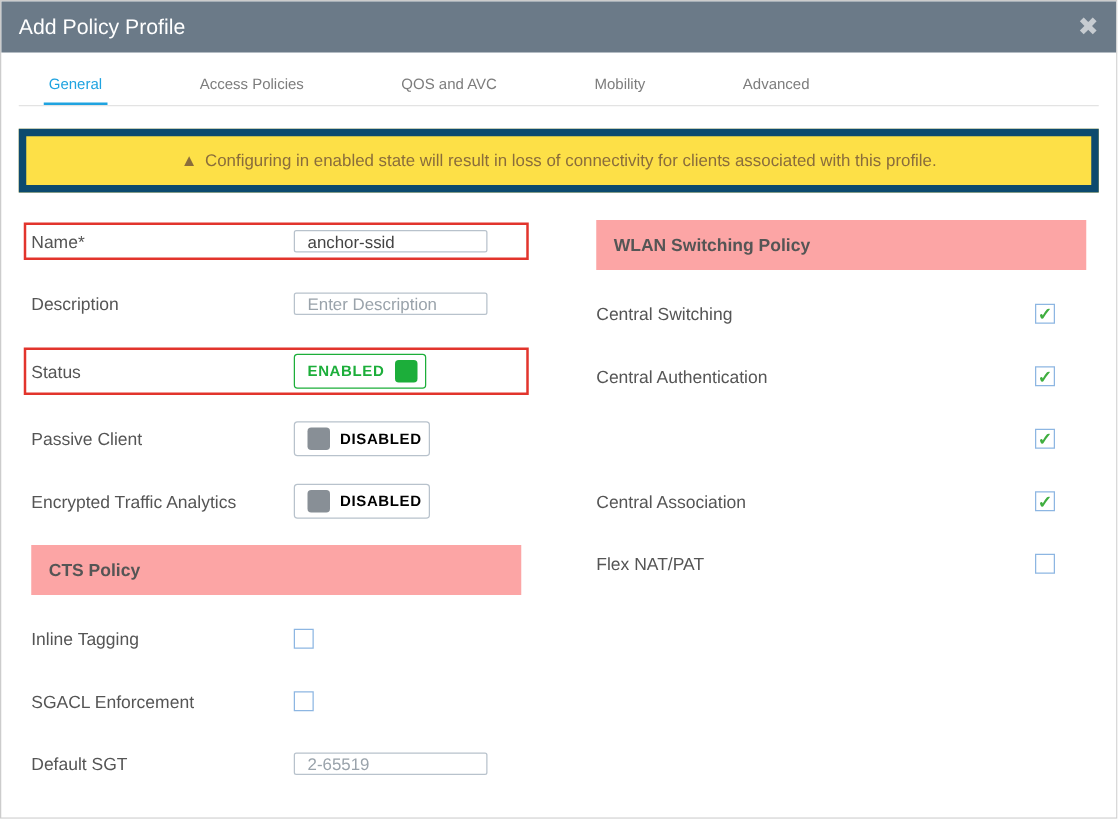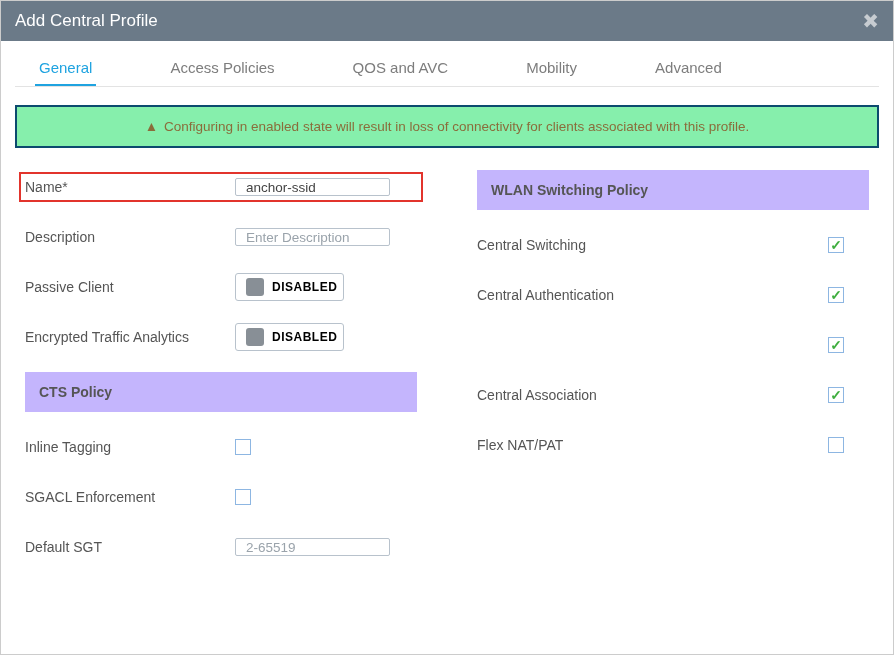--- a/index.html
+++ b/index.html
@@ -3,51 +3,51 @@
   <meta charset="utf-8">
   <style>
     * { box-sizing: border-box; margin: 0; padding: 0; }
     body { font-family: Arial, Helvetica, sans-serif; font-size: 14px; color: #555; background: #fff; }
     .modal { width: 894px; height: 655px; border: 1px solid #ccc; display: flex; flex-direction: column; overflow: hidden; }
     .titlebar { background: #6b7a88; color: #fff; padding: 8px 14px; display: flex; justify-content: space-between; align-items: center; }
     .titlebar-title { font-size: 17px; font-weight: 400; }
     .close-x { font-size: 20px; color: #c7ccd1; cursor: pointer; }
     .body { padding: 8px 14px 0 14px; flex: 1; display: flex; flex-direction: column; }
     .tabs { display: flex; border-bottom: 1px solid #e3e3e3; gap: 70px; padding-left: 20px; }
-    .tab { padding: 10px 4px 8px 4px; color: #7d7d7d; cursor: pointer; font-size: 15px; }
+    .tab { padding: 10px 4px 8px 4px; color: #7d7d7d; cursor: pointer; font-size: 12px; }
     .tab.active { color: #1fa3e0; border-bottom: 2px solid #1fa3e0; }
-    .alert { background: #86efac; border: 2px solid #0c4a6e; color: #8a6d3b; text-align: center; padding: 12px; margin: 18px 0 24px 0; font-size: 13.5px; }
+    .alert { background: #fde047; border: 6px solid #0c4a6e; color: #8a6d3b; text-align: center; padding: 12px; margin: 18px 0 24px 0; font-size: 13.5px; }
     .alert .warn-icon { margin-right: 6px; }
     .columns { display: flex; gap: 60px; padding: 0 10px; }
     .col { flex: 1; }
     .row { display: flex; align-items: center; margin-bottom: 20px; min-height: 30px; }
     .row .label { width: 210px; color: #555; font-size: 14px; }
     .highlight-box { border: 2px solid #e2342c; padding: 3px 4px; margin-left: -6px; margin-right: -6px; }
     .text-input { width: 155px; height: 18px; border: 1px solid #b8c2cc; border-radius: 2px; padding: 0 10px; font-size: 13.5px; color: #444; }
     .text-input::placeholder { color: #9aa3ab; }
     .toggle { display: inline-flex; align-items: center; border: 1px solid; border-radius: 3px; height: 28px; padding: 0 6px 0 10px; font-size: 12px; font-weight: 600; letter-spacing: 0.5px; gap: 8px; }
     .toggle.enabled { border-color: #1cae3a; color: #1cae3a; }
     .toggle.disabled { border-color: #b8c2cc; color: #000000; }
     .toggle .knob { width: 18px; height: 18px; border-radius: 3px; }
     .toggle.enabled .knob { background: #1cae3a; }
     .toggle.disabled .knob { background: #888f96; }
-    .section-hdr { background: #c4b5fd; padding: 12px 14px; font-weight: 700; color: #555; margin-bottom: 20px; margin-top: 2px; }
+    .section-hdr { background: #fca5a5; padding: 12px 14px; font-weight: 700; color: #555; margin-bottom: 20px; margin-top: 2px; }
     .section-hdr.right-col { margin-top: -2px; }
     .checkbox { width: 16px; height: 16px; border: 1px solid #8db6e2; background: #fff; display: inline-flex; align-items: center; justify-content: center; }
     .checkbox.checked::after { content: "✓"; color: #3fae3f; font-size: 14px; font-weight: bold; line-height: 1; }
     .footer { display: flex; justify-content: space-between; align-items: center; padding: 12px 14px 14px 14px; margin-top: auto; }
     .right-row .label { width: 200px; }
     .right-row .control { margin-left: auto; margin-right: 25px; }
   </style>
 </head>
 <body>
 
 <div class="modal">
   <div class="titlebar">
-    <span class="titlebar-title">Add Central Profile</span>
+    <span class="titlebar-title">Add Policy Profile</span>
     <span class="close-x">✖</span>
   </div>
 
   <div class="body">
     <div class="tabs">
       <div class="tab active">General</div>
       <div class="tab">Access Policies</div>
       <div class="tab">QOS and AVC</div>
       <div class="tab">Mobility</div>
       <div class="tab">Advanced</div>
@@ -63,20 +63,27 @@
         <div class="row highlight-box">
           <div class="label">Name*</div>
           <input class="text-input" type="text" value="anchor-ssid" style="">
         </div>
 
         <div class="row">
           <div class="label">Description</div>
           <input class="text-input" type="text" placeholder="Enter Description" style="">
         </div>
 
+        <div class="row highlight-box">
+          <div class="label">Status</div>
+          <div class="toggle enabled">
+            <span>ENABLED</span>
+            <span class="knob"></span>
+          </div>
+        </div>
 
         <div class="row">
           <div class="label">Passive Client</div>
           <div class="toggle disabled">
             <span class="knob"></span>
             <span>DISABLED</span>
           </div>
         </div>
 
         <div class="row">

